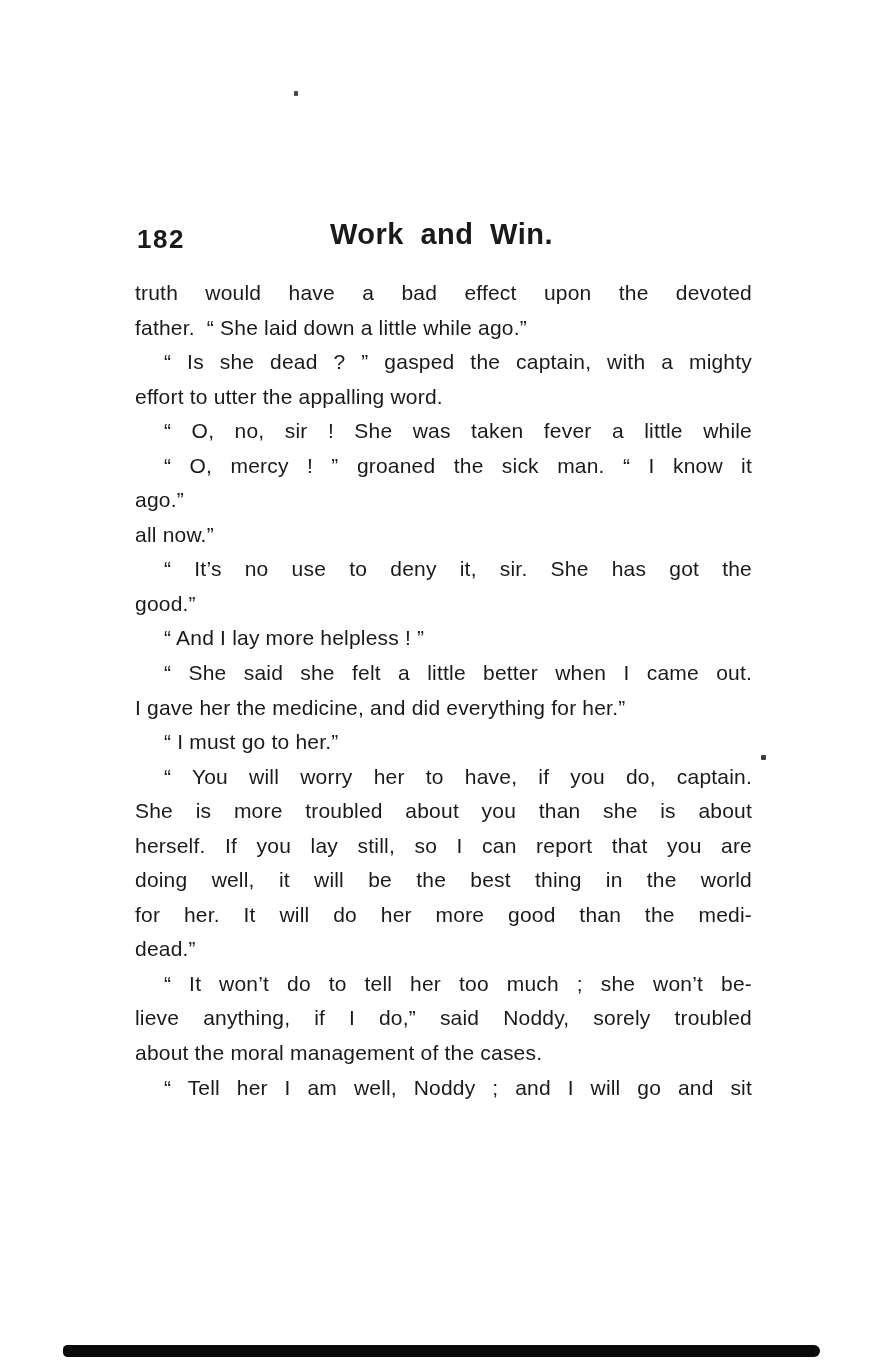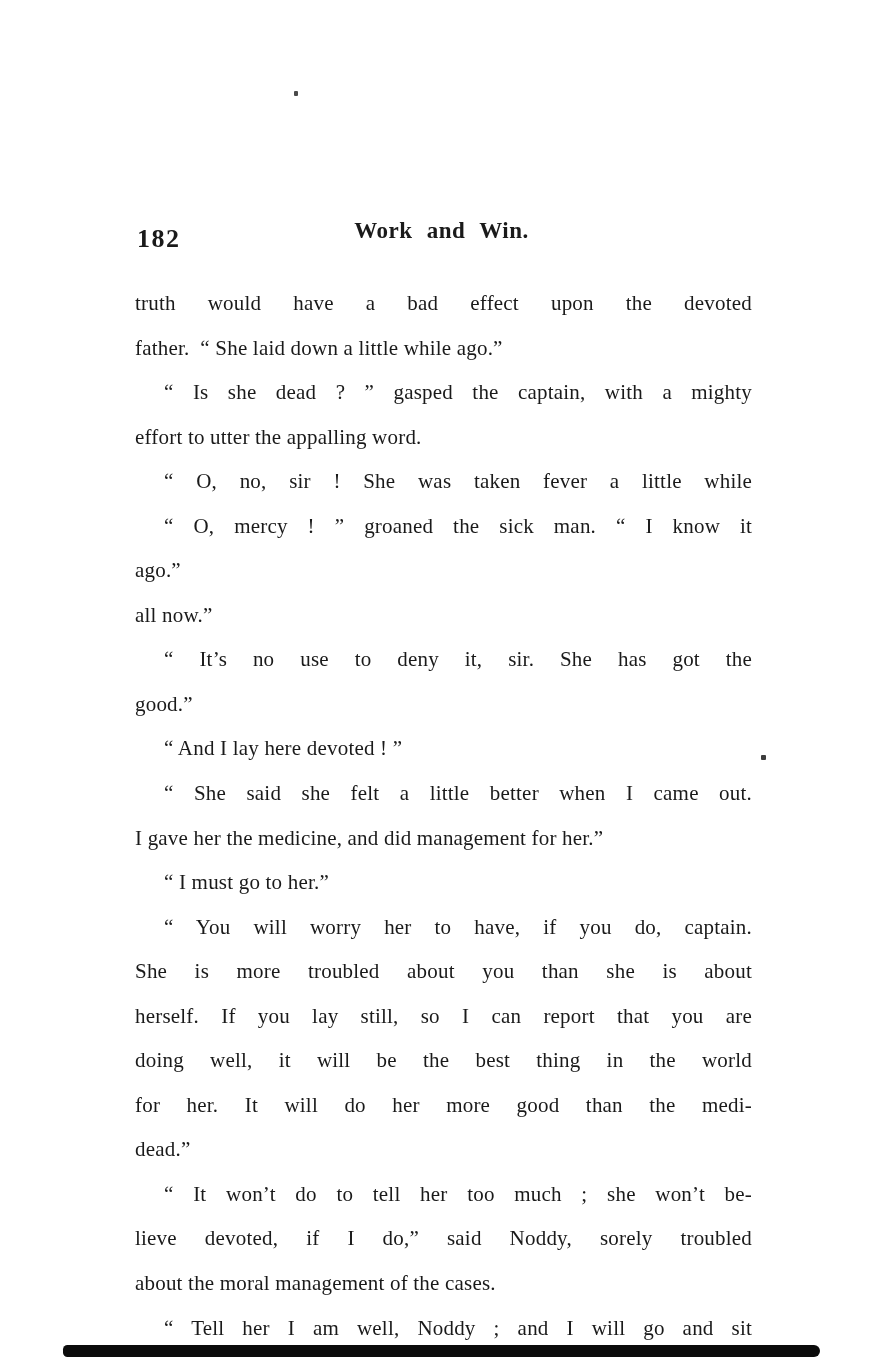--- a/index.html
+++ b/index.html
@@ -7,57 +7,56 @@
     --paper:#ffffff;
     --bar:#0b0b0b;
   }
   html,body{margin:0;padding:0;background:#ffffff;}
   .sheet{
     position:relative;
     width:883px;
     height:1360px;
     background:var(--paper);
     overflow:hidden;
-    font-family:Liberation Serif, serif;
+    font-family:Liberation Sans, sans-serif;
     color:var(--ink);
   }
   
   .folio{
     position:absolute;
     left:137px;
     top:224px;
     font-size:26px;
     letter-spacing:1.5px;
     font-weight:600;
   }
   .running-title{
     position:absolute;
     left:50%;
     transform:translateX(-50%);
     top:218px;
-    font-size:23px;
+    font-size:29px;
     font-weight:bold;
     word-spacing:8px;
     letter-spacing:0.5px;
     white-space:nowrap;
   }
   
   .body-text{
     position:absolute;
     left:135px;
     top:276px;
     width:617px;
     font-size:21px;
     line-height:34.55px;
   }
   .line{
     height:34.55px;
     white-space:pre;
     letter-spacing:0.2px;
-    margin-top:10px;
   }
   .line.justify{
     white-space:normal;
     text-align:justify;
     text-align-last:justify;
   }
   .line.indent{
     padding-left:29px;
   }
   
@@ -96,32 +95,32 @@
       <div class="line justify">truth would have a bad effect upon the devoted</div>
       <div class="line">father.  “ She laid down a little while ago.”</div>
       <div class="line indent justify">“ Is she dead ? ” gasped the captain, with a mighty</div>
       <div class="line">effort to utter the appalling word.</div>
       <div class="line indent justify">“ O, no, sir !  She was taken fever a little while</div>
       <div class="line indent justify">“ O, mercy ! ” groaned the sick man.  “ I know it</div>
       <div class="line">ago.”</div>
       <div class="line">all now.”</div>
       <div class="line indent justify">“ It’s no use to deny it, sir.  She has got the</div>
       <div class="line">good.”</div>
-      <div class="line indent">“ And I lay here devoted ! ”</div>
+      <div class="line indent">“ And I lay more helpless ! ”</div>
       <div class="line indent justify">“ She said she felt a little better when I came out.</div>
-      <div class="line">I gave her the medicine, and did management for her.”</div>
+      <div class="line">I gave her the medicine, and did everything for her.”</div>
       <div class="line indent">“ I must go to her.”</div>
       <div class="line indent justify">“ You will worry her to have, if you do, captain.</div>
       <div class="line justify">She is more troubled about you than she is about</div>
       <div class="line justify">herself.  If you lay still, so I can report that you are</div>
       <div class="line justify">doing well, it will be the best thing in the world</div>
       <div class="line justify">for her.  It will do her more good than the medi-</div>
       <div class="line">dead.”</div>
       <div class="line indent justify">“ It won’t do to tell her too much ; she won’t be-</div>
-      <div class="line justify">lieve devoted, if I do,” said Noddy, sorely troubled</div>
+      <div class="line justify">lieve anything, if I do,” said Noddy, sorely troubled</div>
       <div class="line">about the moral management of the cases.</div>
       <div class="line indent justify">“ Tell her I am well, Noddy ; and I will go and sit</div>
     </main>
 
   <div class="speck speck-top"></div>
 
   <div class="speck speck-right"></div>
 
   <div class="scan-bar"></div>
 

